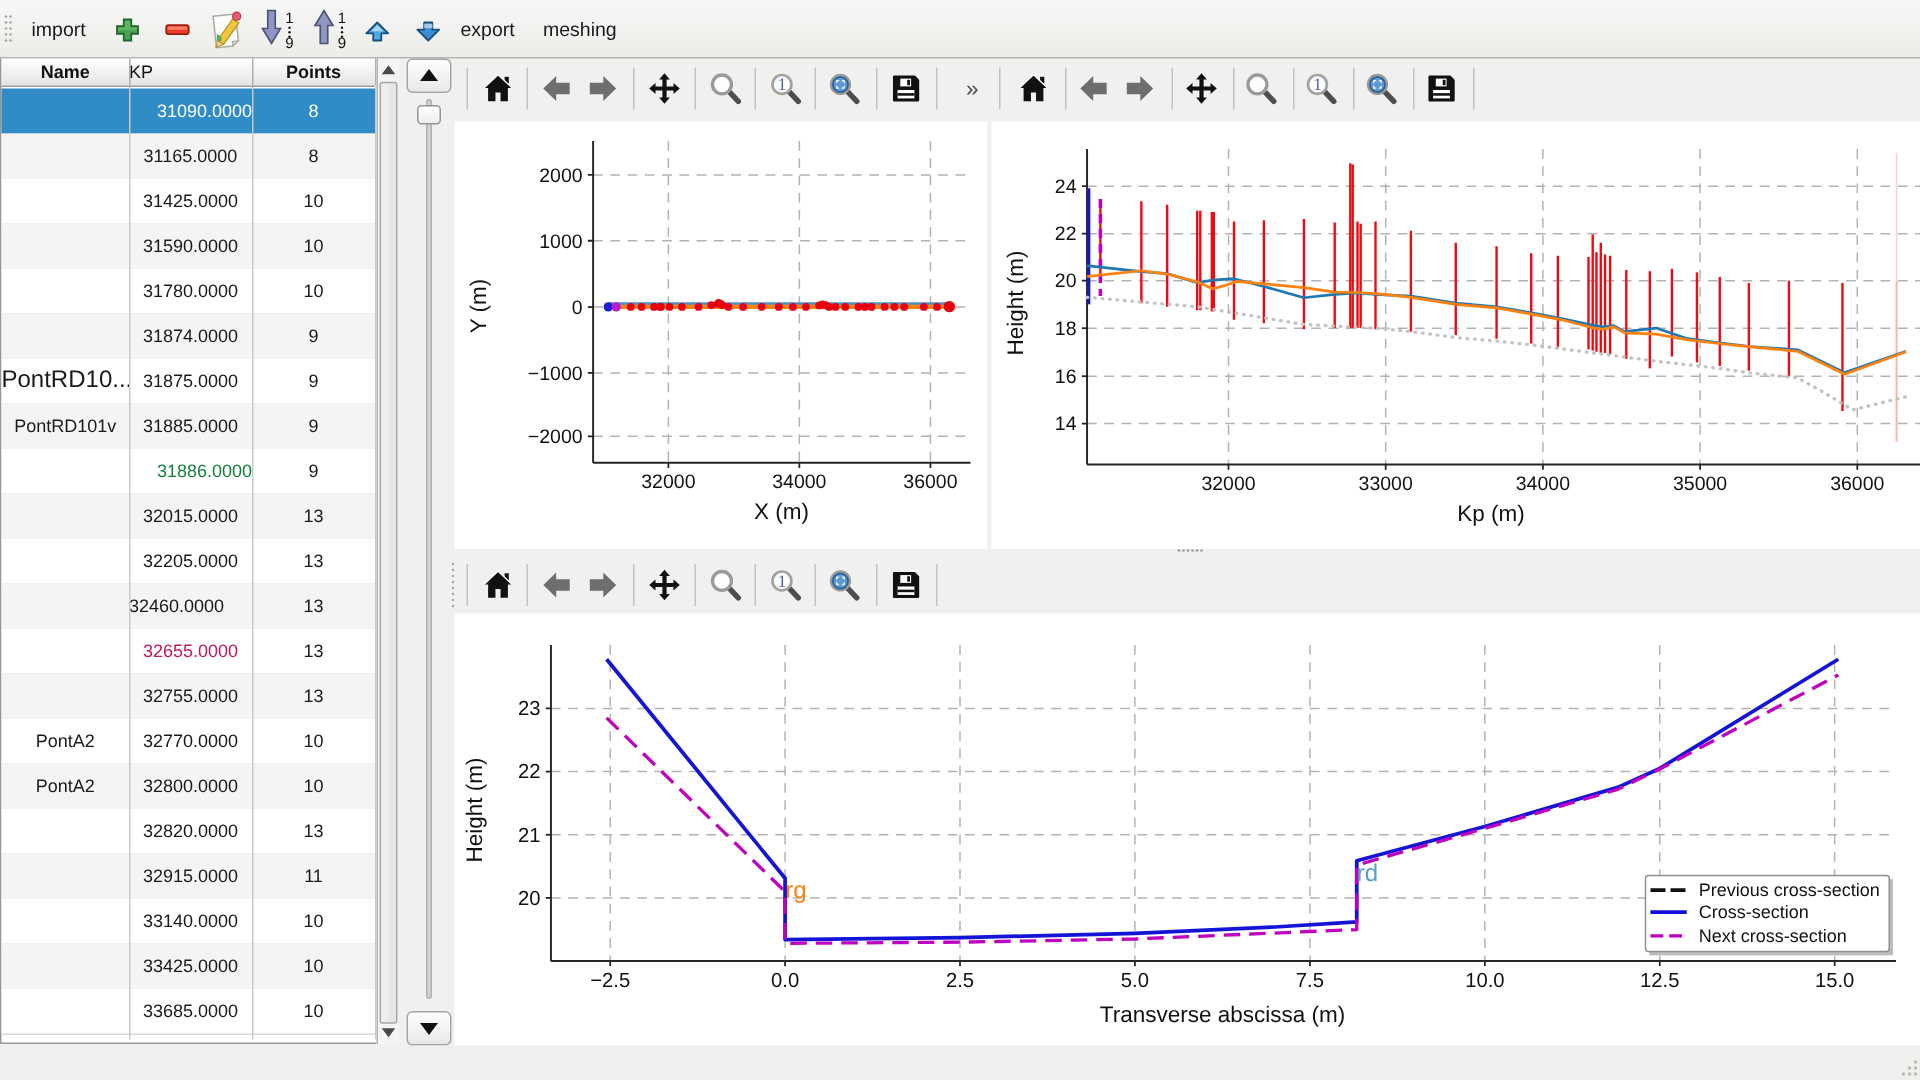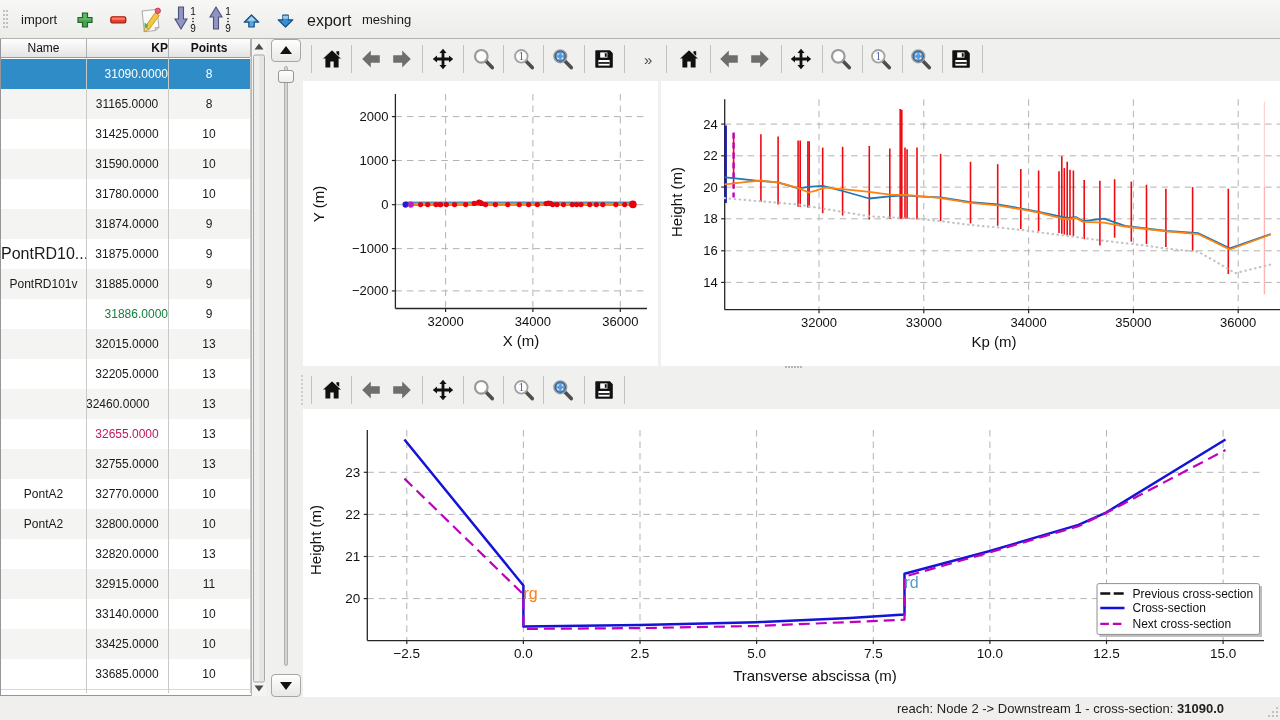--- a/index.html
+++ b/index.html
@@ -15,21 +15,21 @@
       <circle cx="7" cy="15" r="0.9" fill="#a9a9a7"></circle>
       <circle cx="4" cy="19" r="0.9" fill="#a9a9a7"></circle>
       <circle cx="7" cy="19" r="0.9" fill="#a9a9a7"></circle>
       <circle cx="4" cy="23" r="0.9" fill="#a9a9a7"></circle>
       <circle cx="7" cy="23" r="0.9" fill="#a9a9a7"></circle>
       <circle cx="4" cy="27" r="0.9" fill="#a9a9a7"></circle>
       <circle cx="7" cy="27" r="0.9" fill="#a9a9a7"></circle>
     </svg>
 <div class="abs" style="left:21px;top:12px;font-size:13px;color:#1a1a1a">import</div>
 <div class="abs" style="left:917px;top:12px;font-size:13px;color:#1a1a1a"></div>
-<div class="abs" style="left:307px;top:12px;font-size:16px;color:#1a1a1a">export</div>
+<div class="abs" style="left:307px;top:12px;font-size:13px;color:#1a1a1a">export</div>
 <div class="abs" style="left:362px;top:12px;font-size:13px;color:#1a1a1a">meshing</div>
 <svg style="position:absolute;left:77px;top:12px" width="16" height="16">
       <path d="M5.5 1 h5 v4.5 H15 v5 h-4.5 V15 h-5 v-4.5 H1 v-5 h4.5 Z" fill="#46a24f" stroke="#20642a" stroke-width="1.2"></path>
       <path d="M6.2 1.8 h3.6 v4.4 h4.4 v2 H1.8 v-2 h4.4 Z" fill="#63bd6c" opacity="0.8"></path>
     </svg>
 <svg style="position:absolute;left:110px;top:16px" width="17" height="8">
       <rect x="0.8" y="0.8" width="15" height="6" rx="1.6" fill="#ef3b27" stroke="#9e1d10" stroke-width="1.2"></rect>
       <rect x="1.6" y="1.6" width="13.4" height="2.2" rx="1" fill="#ff7d64"></rect>
     </svg>
 <svg style="position:absolute;left:139px;top:5px" width="24" height="28">
@@ -61,22 +61,22 @@
 <svg style="position:absolute;left:243px;top:14px" width="17" height="14">
       <path d="M8.5 1 L15.8 8.2 H11.2 V13 H5.8 V8.2 H1.2 Z" fill="#52a8e0" stroke="#174f80" stroke-width="1.2" stroke-linejoin="round"></path>
       <path d="M8.5 2.6 L12.6 6.8 H4.4 Z" fill="#a8d4f0"></path>
     </svg>
 <svg style="position:absolute;left:277px;top:14px" width="17" height="14">
       <path d="M8.5 13 L15.8 5.8 H11.2 V1 H5.8 V5.8 H1.2 Z" fill="#3c8ed2" stroke="#174f80" stroke-width="1.2" stroke-linejoin="round"></path>
       <path d="M5.8 1.8 h5.4 v3 H5.8 Z" fill="#9cc8ec"></path>
     </svg>
 <div class="abs" style="left:0;top:39px;width:266px;height:657px;background:#ffffff;border:1px solid #96969a;box-sizing:border-box"></div>
 <div class="abs" style="left:1px;top:39px;width:249px;height:18px;background:linear-gradient(#ffffff,#e4e4e2);border-bottom:1px solid #9a9a98"></div>
-<div class="abs" style="left:1px;top:39px;width:85px;height:18px;line-height:18px;text-align:center;font-size:12px;font-weight:normal;color:#111">Name</div>
-<div class="abs" style="left:86px;top:39px;width:82px;height:18px;line-height:18px;text-align:right;font-size:12px;font-weight:bold;color:#111">KP</div>
+<div class="abs" style="left:1px;top:39px;width:85px;height:18px;line-height:18px;text-align:center;font-size:12px;font-weight:bold;color:#111">Name</div>
+<div class="abs" style="left:86px;top:39px;width:82px;height:18px;line-height:18px;text-align:left;font-size:12px;font-weight:normal;color:#111">KP</div>
 <div class="abs" style="left:168px;top:39px;width:82px;height:18px;line-height:18px;text-align:center;font-size:12px;font-weight:bold;color:#111">Points</div>
 <div class="abs" style="left:86px;top:39px;width:1px;height:18px;background:#b0b0ae"></div>
 <div class="abs" style="left:168px;top:39px;width:1px;height:18px;background:#b0b0ae"></div>
 <div class="abs" style="left:250px;top:39px;width:1px;height:18px;background:#b0b0ae"></div>
 <div class="abs" style="left:1px;top:59px;width:249px;height:30px;background:#308cc6;border-bottom:1px solid #d8d8d6"></div>
 <div class="abs" style="left:1px;top:59px;width:85px;height:30px;line-height:30px;text-align:center;font-size:12px;color:#ffffff"></div>
 <div class="abs" style="left:86px;top:59px;width:82px;height:30px;line-height:30px;text-align:right;font-size:12px;color:#ffffff">31090.0000</div>
 <div class="abs" style="left:168px;top:59px;width:82px;height:30px;line-height:30px;text-align:center;font-size:12px;color:#ffffff">8</div>
 <div class="abs" style="left:1px;top:89px;width:249px;height:30px;background:#f4f4f3;border-bottom:1px solid #d8d8d6"></div>
 <div class="abs" style="left:1px;top:89px;width:85px;height:30px;line-height:30px;text-align:center;font-size:12px;color:#1a1a1a"></div>
@@ -529,21 +529,20 @@
 <rect x="794.5" y="177.1" width="162.5" height="50.8" fill="#bdbdbd"></rect>
 <rect x="792" y="174.6" width="162.5" height="50.8" rx="2" fill="#ffffff" stroke="#909090" stroke-width="1"></rect>
 <line x1="795.3" y1="184.4" x2="819.5" y2="184.4" stroke="#111111" stroke-width="2.5" stroke-dasharray="10 3.4"></line>
 <text x="827.5" y="188.6" font-family="Liberation Sans, sans-serif" font-size="12px" text-anchor="start" fill="#111111" font-weight="normal">Previous cross-section</text>
 <line x1="795.3" y1="199.0" x2="819.5" y2="199.0" stroke="#0f0fe0" stroke-width="2.5"></line>
 <text x="827.5" y="203.2" font-family="Liberation Sans, sans-serif" font-size="12px" text-anchor="start" fill="#111111" font-weight="normal">Cross-section</text>
 <line x1="795.3" y1="214.9" x2="819.5" y2="214.9" stroke="#bf00bf" stroke-width="2.3" stroke-dasharray="8.6 3.9"></line>
 <text x="827.5" y="219.1" font-family="Liberation Sans, sans-serif" font-size="12px" text-anchor="start" fill="#111111" font-weight="normal">Next cross-section</text>
 </svg>
 <div class="abs" style="left:0;top:697px;width:1280px;height:23px;background:#f0efed"></div>
-<div class="abs" style="left:0;top:701px;width:1224px;text-align:right;font-size:13px;color:#222">reach: Node 2 -&gt; Downstream 1 - cross-section: <b>31090.0</b></div>
 <svg style="position:absolute;left:1266px;top:705px" width="14" height="14">
       <circle cx="11" cy="3" r="1.1" fill="#b6b6b4"></circle>
       <circle cx="7" cy="7" r="1.1" fill="#b6b6b4"></circle>
       <circle cx="11" cy="7" r="1.1" fill="#b6b6b4"></circle>
       <circle cx="3" cy="11" r="1.1" fill="#b6b6b4"></circle>
       <circle cx="7" cy="11" r="1.1" fill="#b6b6b4"></circle>
       <circle cx="11" cy="11" r="1.1" fill="#b6b6b4"></circle>
     </svg>
 </div>
 </body></html>

